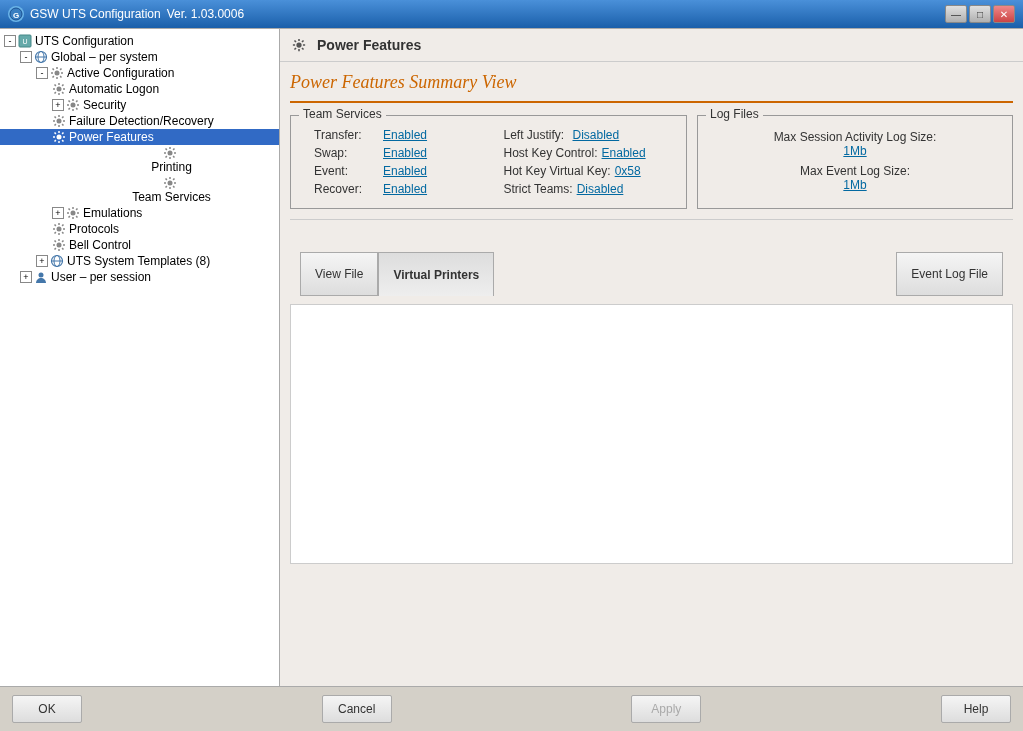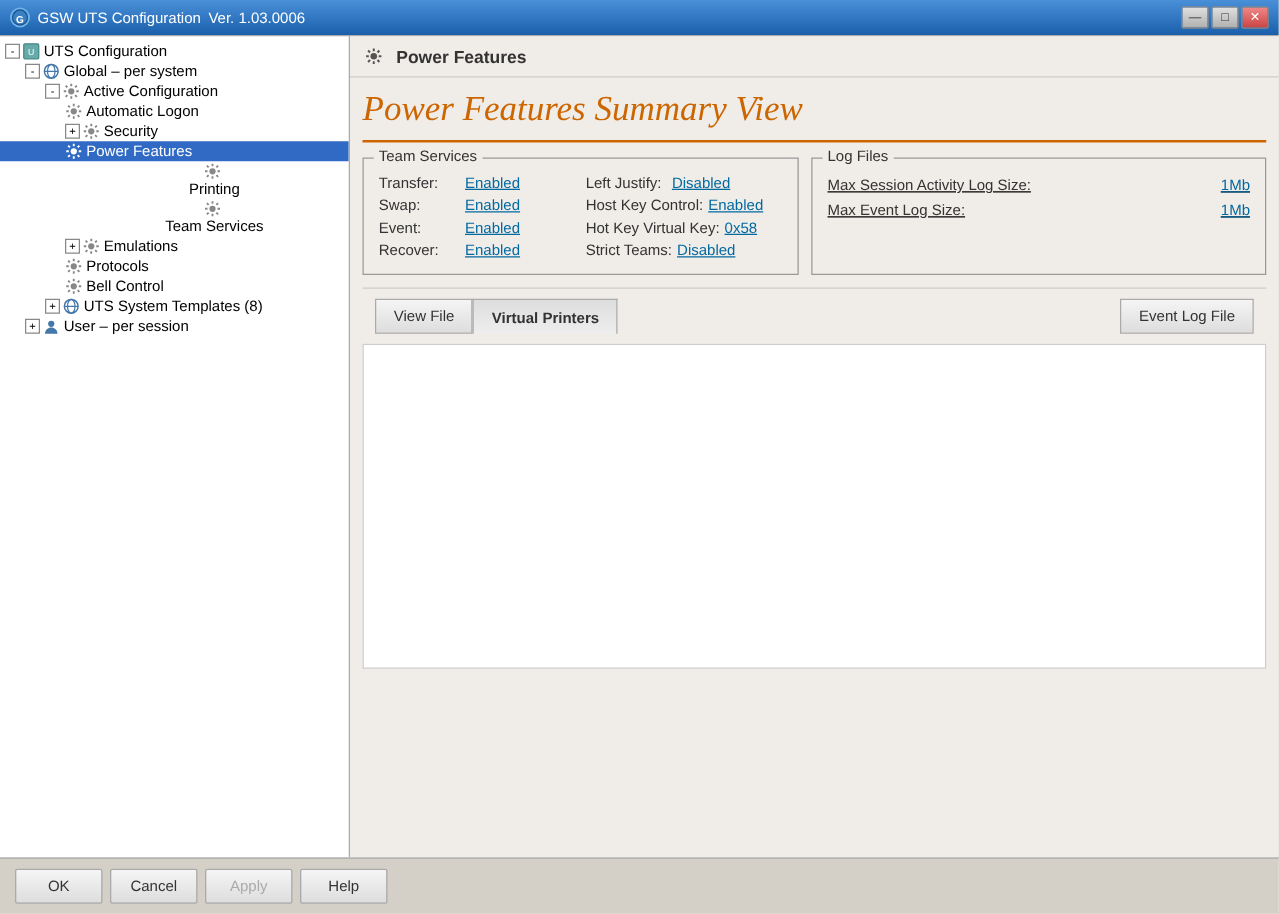--- a/index.html
+++ b/index.html
@@ -162,21 +162,21 @@
     
     .panel-content {
       flex: 1;
       padding: 10px;
       overflow-y: auto;
     }
 
     .page-title {
       font-family: 'Times New Roman', serif;
       font-style: italic;
-      font-size: 28px;
+      font-size: 18px;
       color: #cc6600;
       margin-bottom: 8px;
     }
 
     .title-divider {
       height: 2px;
       background: #cc6600;
       margin-bottom: 12px;
     }
 
@@ -201,88 +201,90 @@
       padding: 0 4px;
       font-size: 12px;
       color: #333;
     }
 
     .team-services-box {
       flex: 1;
     }
 
     .log-files-box {
-      width: 364px;
-      text-decoration: underline;
+      width: 316px;
     }
 
     .ts-grid {
       display: grid;
       grid-template-columns: 1fr 1fr;
       gap: 4px 8px;
       margin-top: 4px;
     }
 
     .ts-row {
       display: flex;
       align-items: center;
       gap: 4px;
+      margin-left: 11px;
     }
 
     .ts-label {
       color: #333;
       min-width: 65px;
     }
 
     .link-style {
       color: #0369a1;
       text-decoration: underline;
       cursor: pointer;
     }
 
     .lf-row {
       display: flex;
       align-items: center;
       justify-content: flex-end;
       margin-top: 6px;
+      flex-direction: column;
     }
 
     .lf-label {
       color: #333;
       flex: 1;
     }
 
     
     .toolbar-row {
       display: flex;
       align-items: center;
       gap: 0;
       padding: 8px 10px;
       border-top: 1px solid #ccc;
     }
 
     .toolbar-btn {
-      height: 28px;
+      height: 44px;
       padding: 0 14px;
       background: linear-gradient(to bottom, #f5f5f5, #ddd);
       border: 1px solid #aaa;
       cursor: pointer;
       font-size: 12px;
       color: #333;
+      margin-top: 24px;
     }
     .toolbar-btn.active { background: linear-gradient(to bottom, #ddd, #eee); border-bottom: none; font-weight: bold; }
 
     
     .bottom-bar {
       background: #d4d0c8;
       border-top: 1px solid #aaa;
       padding: 8px 12px;
       display: flex;
       align-items: center;
-      justify-content: flex-start;
+      justify-content: space-between;
       gap: 6px;
     }
 
     .bottom-btn {
       height: 28px;
       min-width: 70px;
       padding: 0 14px;
       background: linear-gradient(to bottom, #f5f5f5, #ddd);
       border: 1px solid #aaa;
       cursor: pointer;
@@ -372,20 +374,29 @@
         <span class="expand-btn">+</span>
         <span class="gear-icon">
           <svg viewBox="0 0 14 14">
               <circle cx="7" cy="7" r="2.5" fill="#888"></circle>
               <path d="M7 1v2M7 11v2M1 7h2M11 7h2M2.5 2.5l1.4 1.4M10.1 10.1l1.4 1.4M2.5 11.5l1.4-1.4M10.1 3.9l1.4-1.4" stroke="#888" stroke-width="1.5"></path>
             </svg>
         </span>
         <span class="tree-label">Security</span>
       </div>
 
+      <div class="tree-item tree-indent-3">
+        <span class="gear-icon">
+          <svg viewBox="0 0 14 14">
+              <circle cx="7" cy="7" r="2.5" fill="#888"></circle>
+              <path d="M7 1v2M7 11v2M1 7h2M11 7h2M2.5 2.5l1.4 1.4M10.1 10.1l1.4 1.4M2.5 11.5l1.4-1.4M10.1 3.9l1.4-1.4" stroke="#888" stroke-width="1.5"></path>
+            </svg>
+        </span>
+        <span class="tree-label">Failure Detection/Recovery</span>
+      </div>
 
       <div class="tree-item tree-indent-3 selected">
         <span class="gear-icon">
           <svg viewBox="0 0 14 14">
               <circle cx="7" cy="7" r="2.5" fill="white"></circle>
               <path d="M7 1v2M7 11v2M1 7h2M11 7h2M2.5 2.5l1.4 1.4M10.1 10.1l1.4 1.4M2.5 11.5l1.4-1.4M10.1 3.9l1.4-1.4" stroke="white" stroke-width="1.5"></path>
             </svg>
         </span>
         <span class="tree-label">Power Features</span>
       </div>

